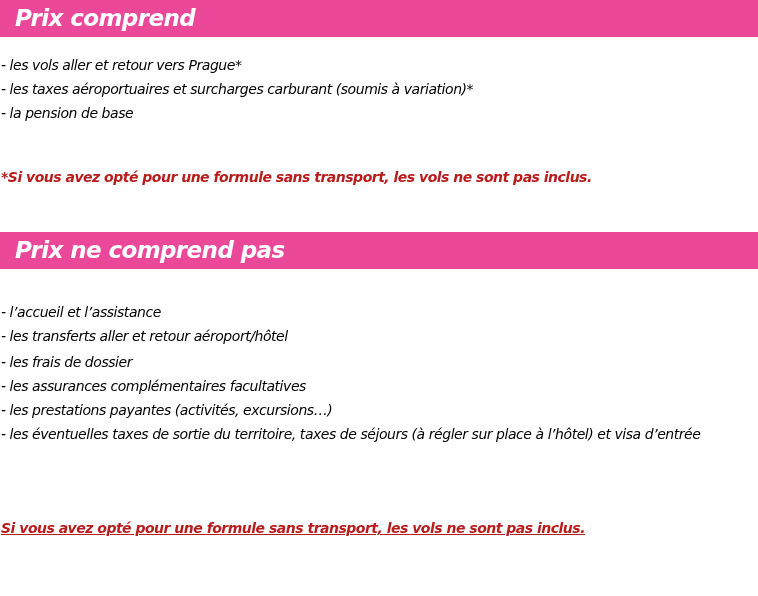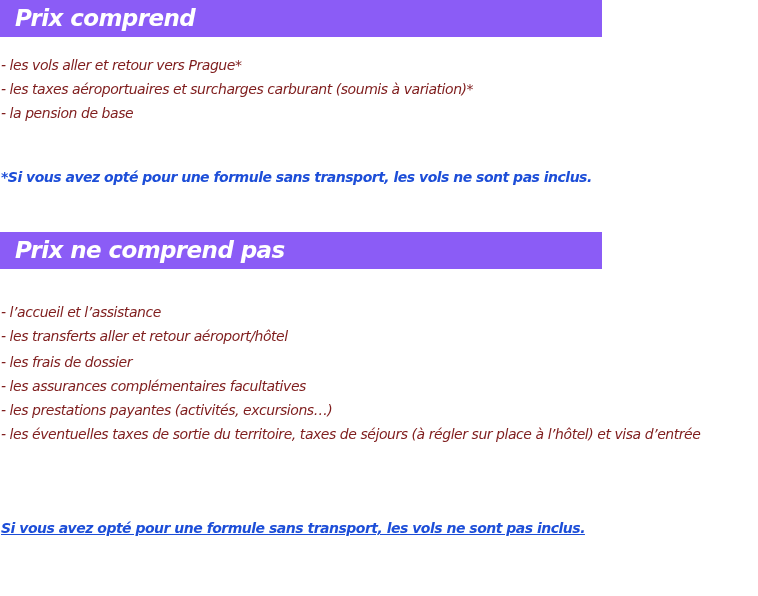--- a/index.html
+++ b/index.html
@@ -11,23 +11,23 @@
       width: 758px;
       height: 596px;
       position: relative;
       overflow: hidden;
       font-family: "DejaVu Sans", "Liberation Sans", sans-serif;
       color: #444444;
     }
     .section-header {
       position: absolute;
       left: 0;
-      width: 602px;
+      width: 758px;
       height: 37px;
-      background: #8b5cf6;
+      background: #ec4899;
       box-sizing: border-box;
     }
     .section-header .title {
       position: absolute;
       left: 15px;
       top: 3px;
       font-size: 23px;
       line-height: 30px;
       font-style: italic;
       font-weight: bold;
@@ -40,35 +40,35 @@
       left: 1px;
       margin: 0;
       padding: 0;
       list-style: none;
     }
     .list li {
       font-size: 14px;
       line-height: 24px;
       height: 24px;
       font-style: italic;
-      color: #7f1d1d;
+      color: #000000;
       letter-spacing: -0.45px;
       white-space: nowrap;
     }
     .list li.gap {
       margin-top: 2px;
     }
     .note {
       position: absolute;
       left: 1px;
       font-size: 14px;
       line-height: 24px;
       font-style: italic;
       font-weight: bold;
-      color: #1d4ed8;
+      color: #b91c1c;
       letter-spacing: -0.5px;
       white-space: nowrap;
     }
   </style>
 </head>
 <body>
 
 <div class="section-header" style="top:0;">
   <span class="title">Prix comprend</span>
 </div>

